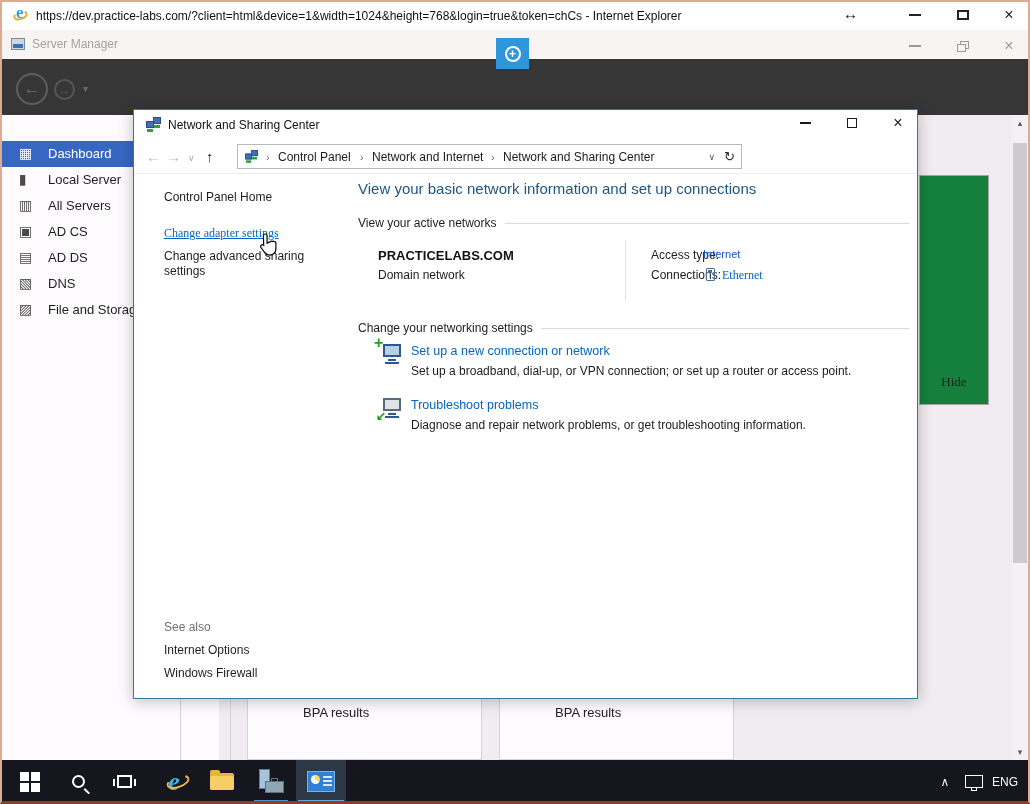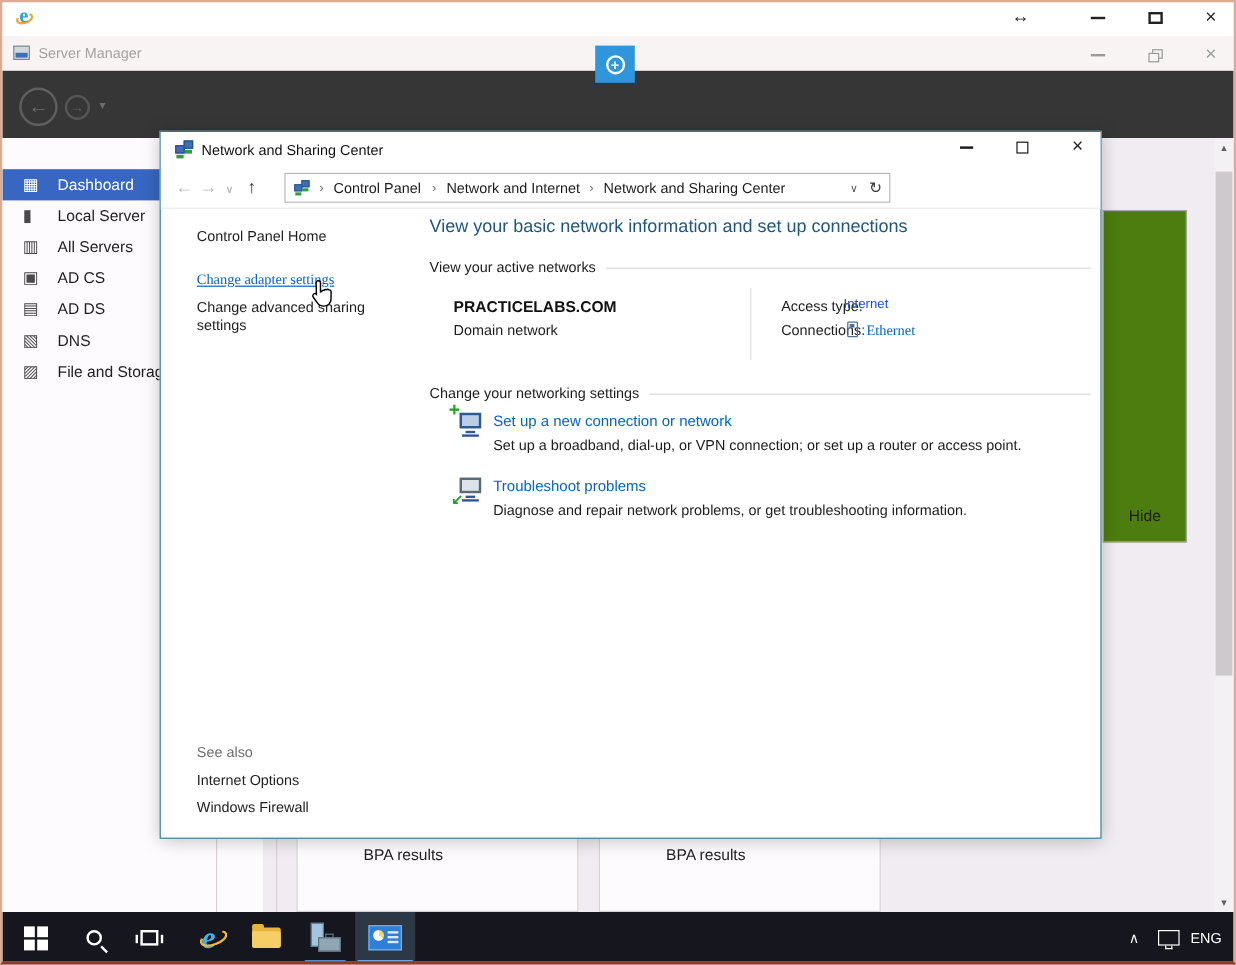--- a/index.html
+++ b/index.html
@@ -60,21 +60,21 @@
   .sb-item{position:absolute;left:0;width:217px;height:26px;font-size:13px;color:#1e1e1e;}
   .sb-item .lbl{position:absolute;left:46px;top:5px;white-space:nowrap;}
   .sb-item .ico{position:absolute;left:17px;top:4px;font-size:14px;color:#4a4a4a;}
   .sb-item.selected{background:#3767c3;color:#fff;}
   .sb-item.selected .ico{color:#fff;}
   
   .sm-scroll{position:absolute;left:1010px;top:0;width:16px;height:645px;background:#f3f1f3;}
   .sm-scroll .arrow{position:absolute;left:0;width:16px;height:16px;color:#5f5f5f;font-size:9px;text-align:center;line-height:16px;}
   .sm-scroll .thumb{position:absolute;left:1px;top:28px;width:14px;height:420px;background:#cdc9cd;}
   
-  .hide-tile{position:absolute;left:917px;top:60px;width:70px;height:277px;background:#4d7c0f;border:1px solid #a9a3a9;}
+  .hide-tile{position:absolute;left:917px;top:60px;width:70px;height:230px;background:#15803d;border:1px solid #a9a3a9;font-family:Liberation Serif, serif;}
   .hide-label{position:absolute;left:0;bottom:14px;width:100%;text-align:center;font-size:13px;color:#1e1e1e;}
   
   .bpa-line{position:absolute;top:584px;width:1px;height:61px;background:#d9d1d7;}
   .bpa-tile{position:absolute;top:584px;width:235px;height:61px;background:#fdfbfd;border:1px solid #d9d1d7;border-top:none;}
   .bpa-title{position:absolute;left:55px;top:6px;font-size:13px;color:#222;}
 
   
   .nsc-window{position:absolute;left:131px;top:107px;width:785px;height:590px;background:#fff;border:1px solid #2e7d98;z-index:30;box-shadow:0 2px 14px rgba(0,0,0,.25);}
   .nsc-titlebar{position:absolute;left:0;top:0;width:100%;height:30px;background:#fff;}
   .nsc-icon{position:relative;display:inline-block;width:16px;height:15px;}
@@ -166,20 +166,21 @@
 </head>
 <body>
 
 <div id="screen">
 
   <div class="ie-titlebar">
     <span class="ie-logo">
         <i></i>
         <b>e</b>
       </span>
+    <span class="ie-title noselect">https://dev.practice-labs.com/?client=html&amp;device=1&amp;width=1024&amp;height=768&amp;login=true&amp;token=chCs - Internet Explorer</span>
     <span class="resize-glyph">↔</span>
     <span class="winbtn" style="left:896px;">
         <i class="bar-glyph"></i>
       </span>
     <span class="winbtn" style="left:944px;">
         <i class="sq-glyph"></i>
       </span>
     <span class="winbtn x-glyph" style="left:990px;">×</span>
   </div>
 

